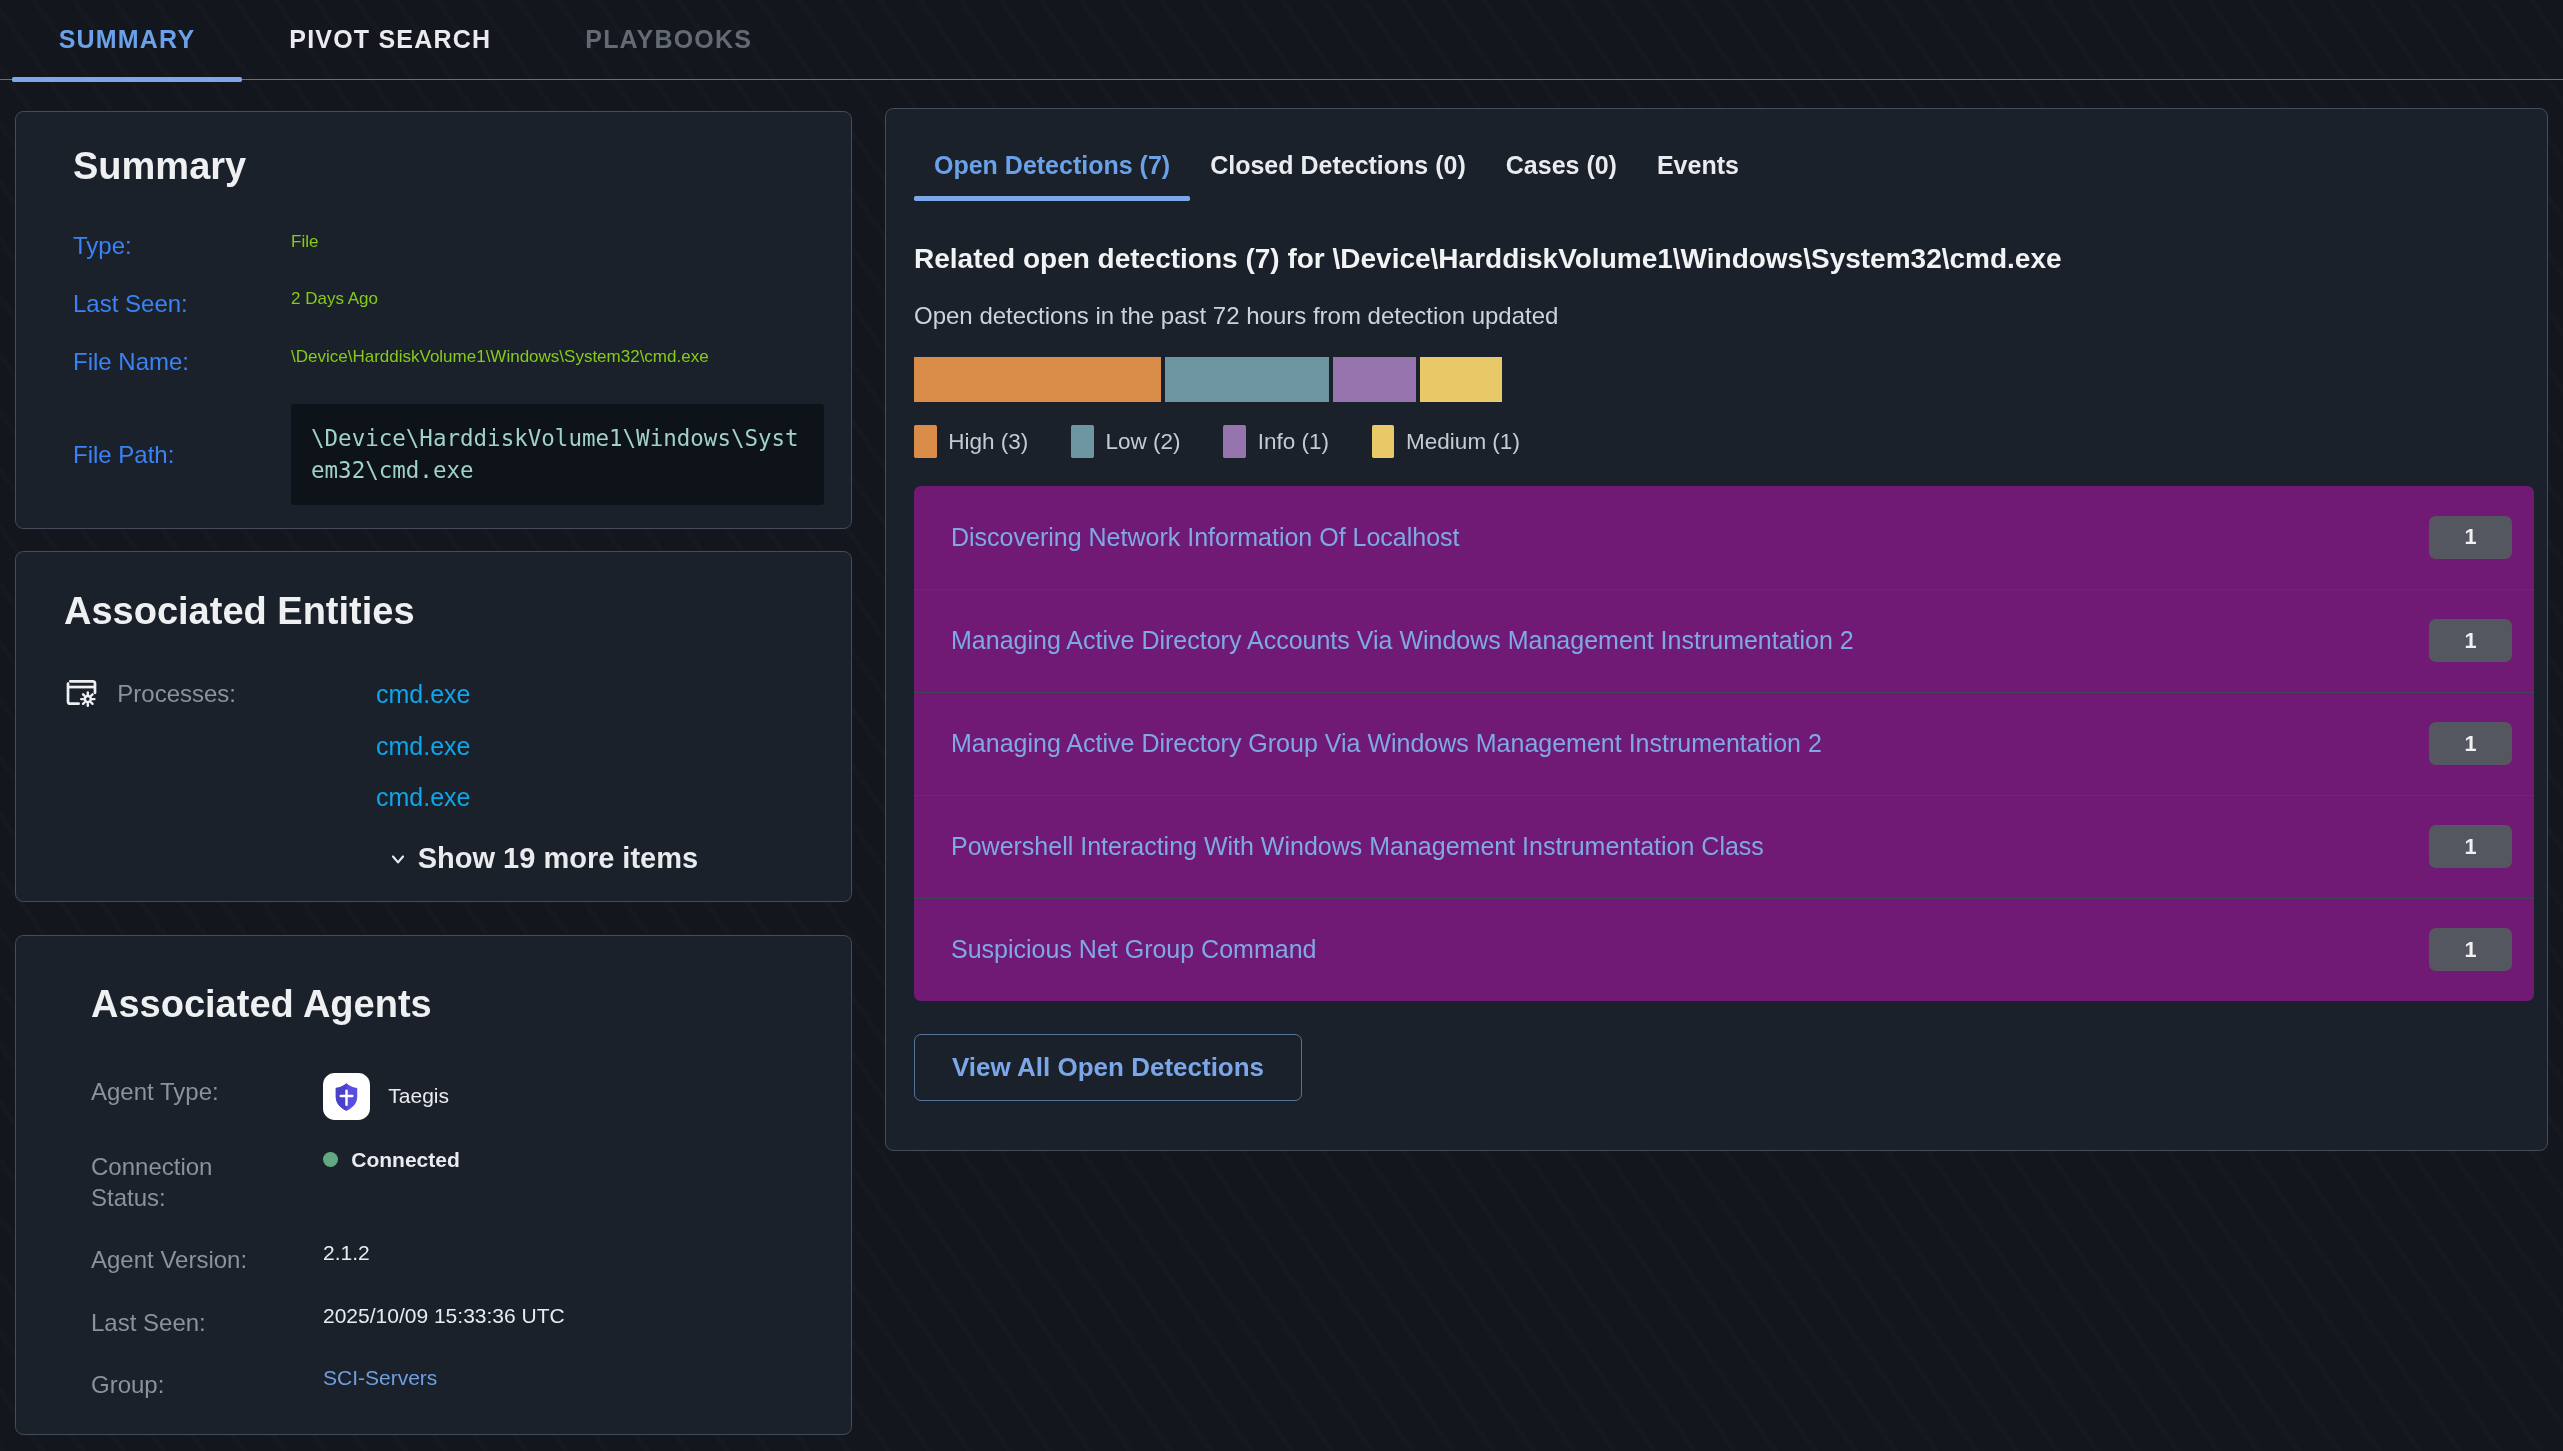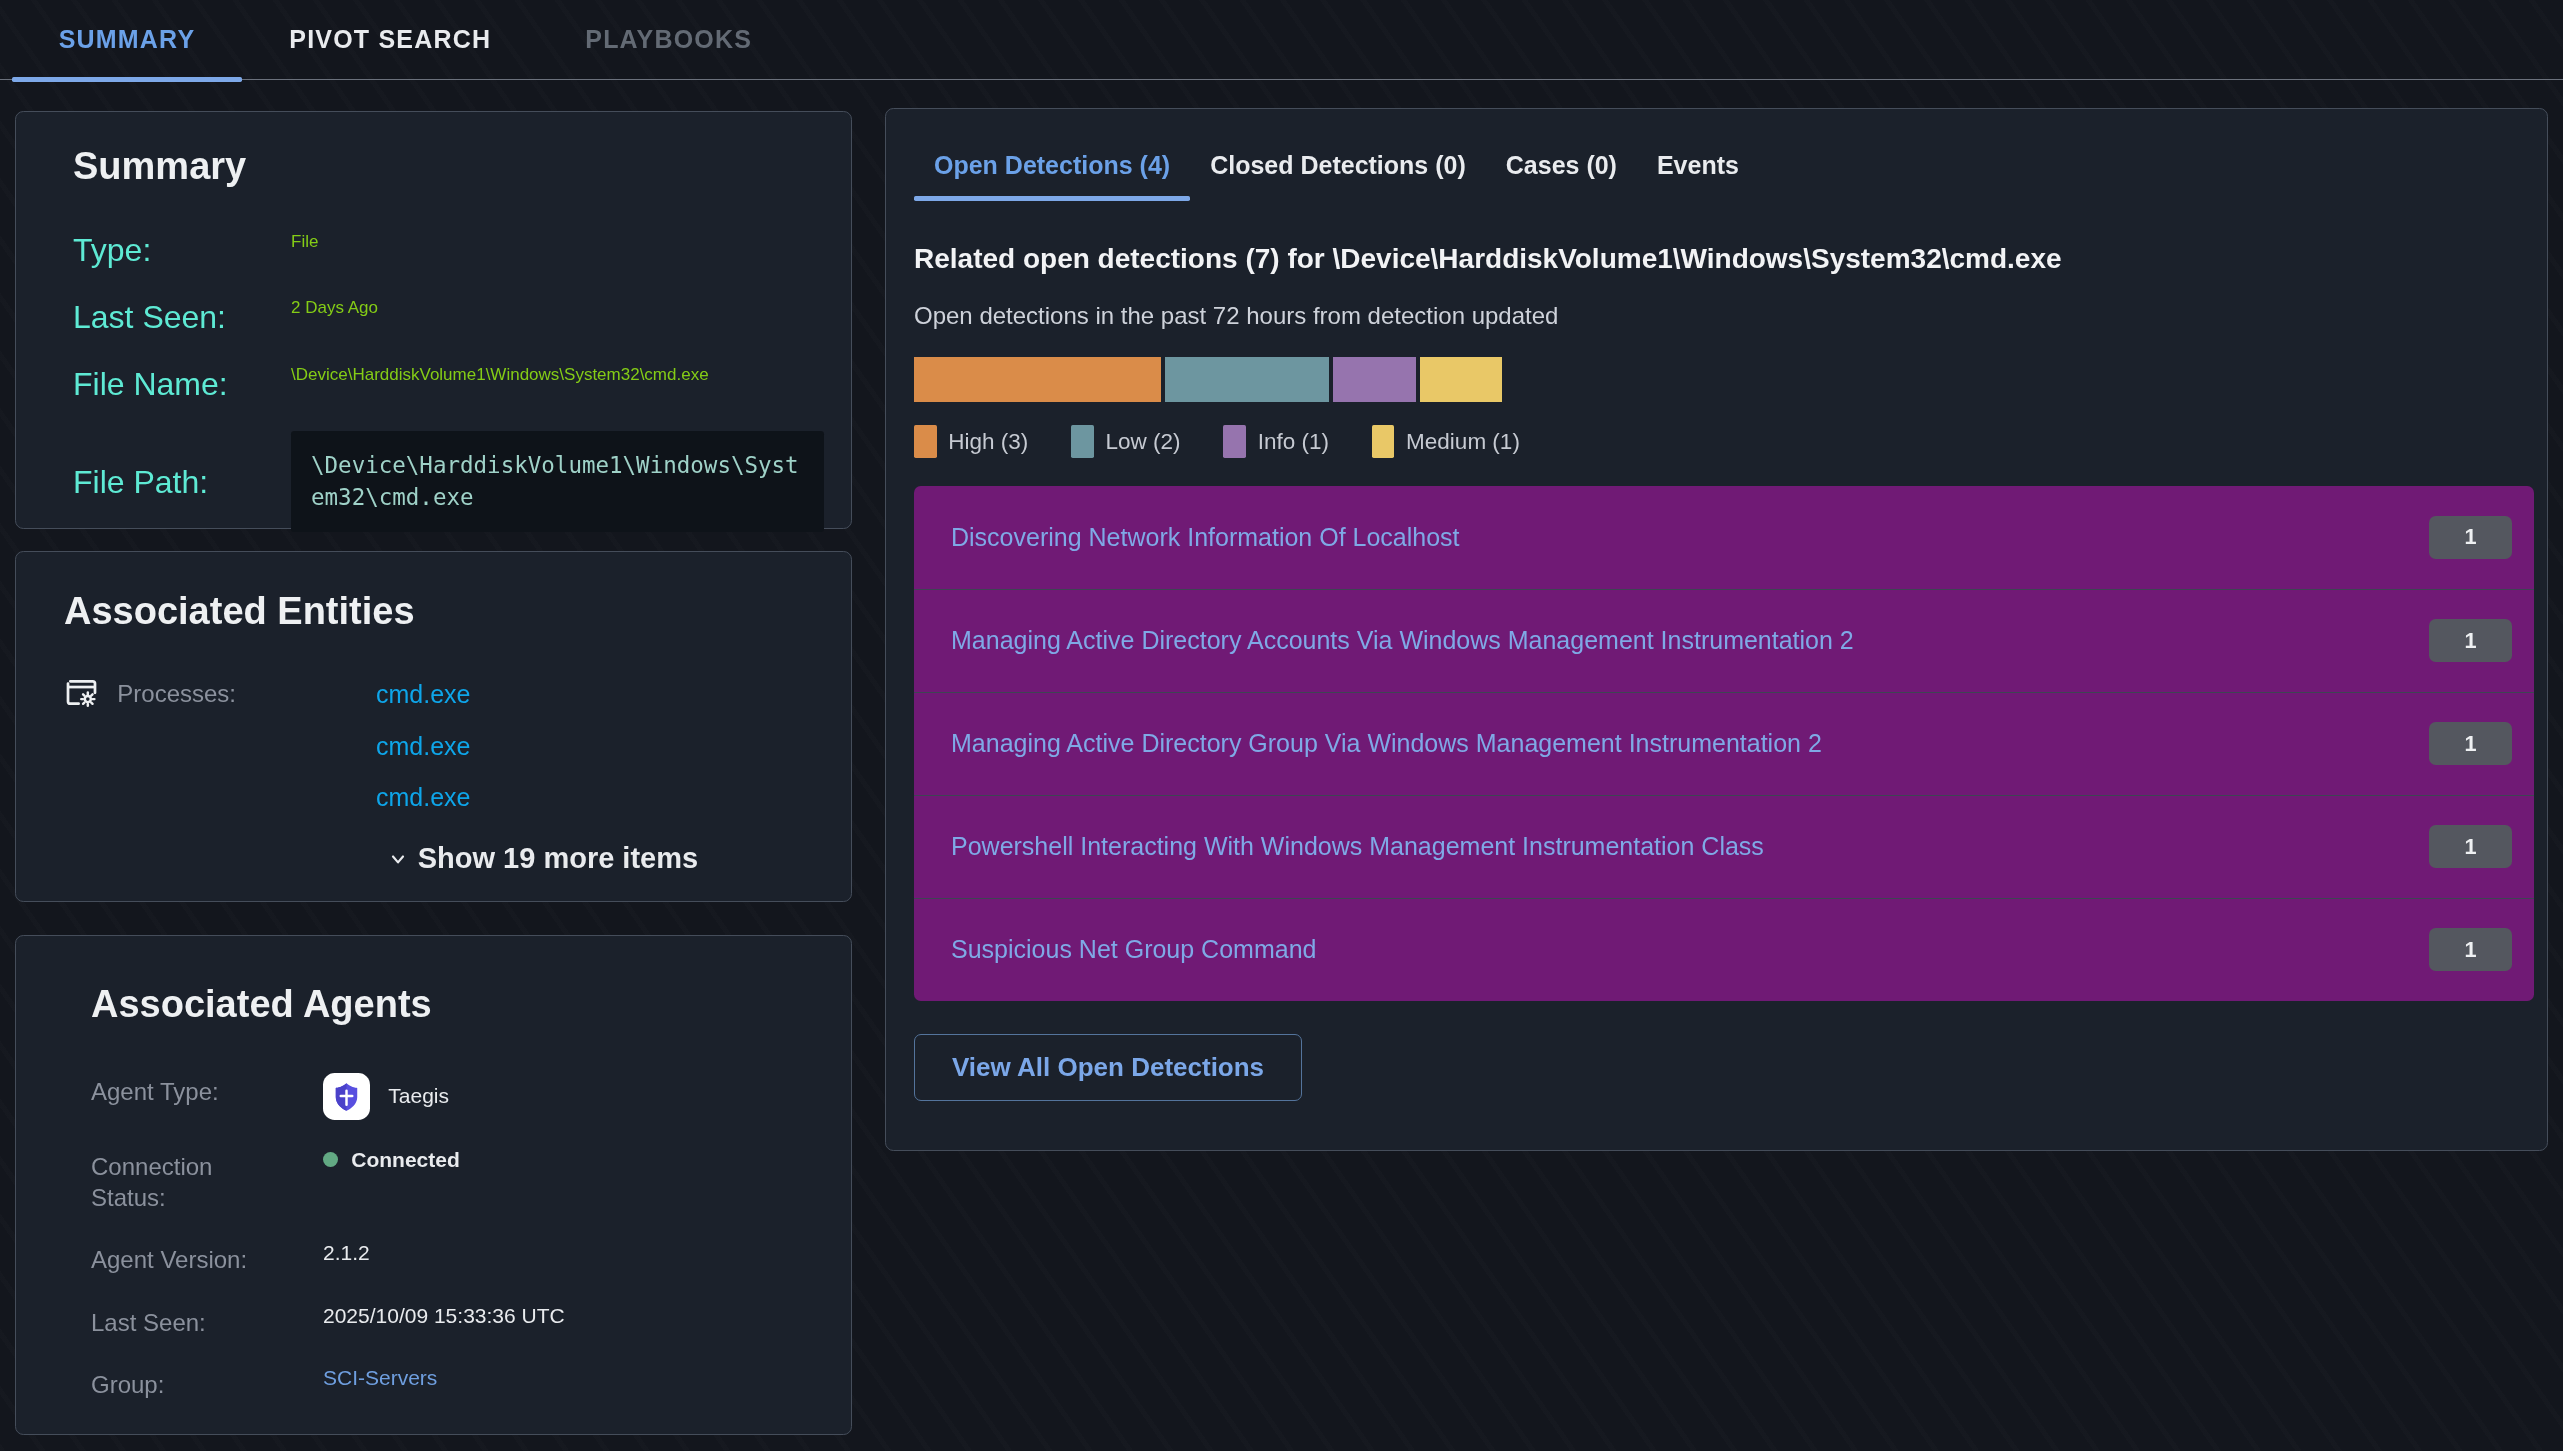--- a/index.html
+++ b/index.html
@@ -26,21 +26,21 @@
   
   .content { display:flex; align-items:flex-start; padding:28px 15px 0 15px; gap:33px; }
   .left-col { width:837px; flex-shrink:0; }
   .panel { background:#1b212b; border:0.8px solid #454d5a; border-radius:8.3px; }
 
   
   .panel.summary { height:418px; padding:33px 30px 0 57px; margin-top:2.5px; }
   .panel h2 { font-size:38px; font-weight:700; color:#eef0f2; }
   .summary h2 { margin-bottom:43px; }
   .srow { display:grid; grid-template-columns:218px 1fr; margin-bottom:28px; align-items:start; }
-  .srow .lbl { color:#5eead4; font-size:32px; padding-top:1.7px; }
+  .srow .lbl { color:#3b82f6; font-size:24px; padding-top:1.7px; }
   .srow .val { color:#84cc16; font-size:17px; line-height:1.32; word-break:break-all; }
   .codeblock { background:#0e1319; border-radius:3.3px; padding:18.3px 20px; width:533px;
                font-family:"DejaVu Sans Mono","Liberation Mono",monospace; font-size:22.5px;
                line-height:1.45; color:#9fd2c8; word-break:break-all; }
 
   
   .panel.entities { height:351px; padding:38px 30px 0 48px; margin-top:22.5px; }
   .entities h2 { margin-bottom:47px; }
   .erow { display:grid; grid-template-columns:312px 1fr; }
   .erow-label { display:flex; align-items:flex-start; gap:18.3px; color:#8b919d; font-size:24px; }
@@ -198,21 +198,21 @@
       </div>
       <div class="arow">
         <div class="lbl">Group:</div>
         <div class="val"><a href="#" class="alink">SCI-Servers</a></div>
       </div>
     </div>
   </div>
 
   <div class="panel right">
     <div class="subtabs">
-      <div class="subtab active">Open Detections (4)</div>
+      <div class="subtab active">Open Detections (7)</div>
       <div class="subtab">Closed Detections (0)</div>
       <div class="subtab">Cases (0)</div>
       <div class="subtab">Events</div>
     </div>
 
     <div class="det-heading">Related open detections (7) for \Device\HarddiskVolume1\Windows\System32\cmd.exe</div>
     <div class="det-sub">Open detections in the past 72 hours from detection updated</div>
 
     <div class="sevbar">
       <div class="seg" style="background: rgb(218, 140, 73); flex-grow: 3;"></div>

